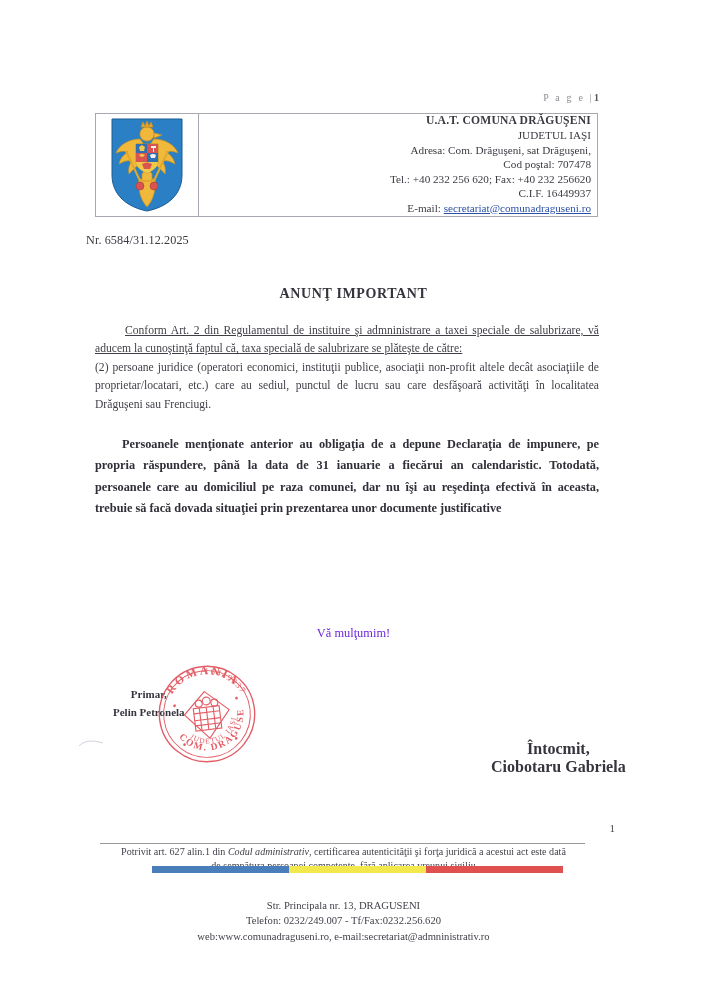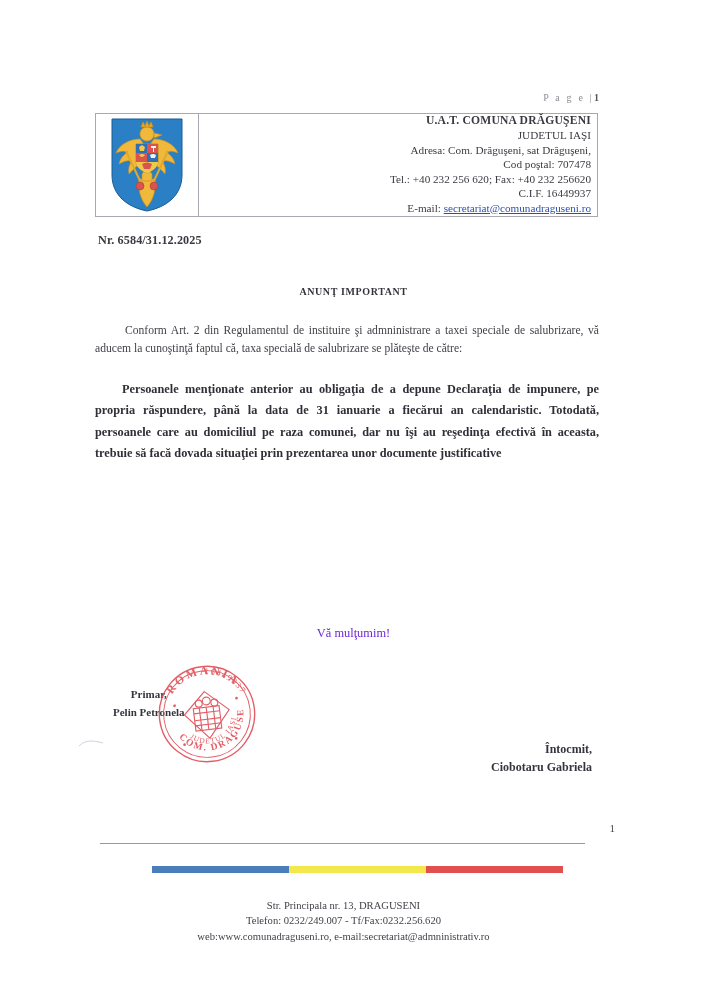--- a/index.html
+++ b/index.html
@@ -86,36 +86,36 @@
   
   .coa {
     display: block;
     width: 74px;
     height: 96px;
   }
 
   
   .doc-nr {
     position: absolute;
-    left: 98px;
+    left: 86px;
     top: 233px;
     font-size: 12.2px;
-    font-weight: bold;
+    font-weight: normal;
     color: #3a3a42;
     letter-spacing: 0.1px;
   }
 
   
   .doc-title {
     position: absolute;
     left: 0;
     right: 0;
     top: 286px;
     text-align: center;
-    font-size: 10px;
+    font-size: 14px;
     font-weight: bold;
     letter-spacing: 0.6px;
     color: #34343c;
   }
 
   
   .body-block {
     position: absolute;
     left: 95px;
     top: 322px;
@@ -124,20 +124,21 @@
   .para {
     font-size: 11.6px;
     line-height: 18.4px;
     text-align: justify;
     text-justify: inter-word;
     color: #3f3f47;
     margin: 0;
   }
   .para.indent {
     text-indent: 30px;
+    text-decoration: underline;
   }
   .para.gap-top { margin-top: 17px; }
   .para-strong {
     font-size: 12.3px;
     line-height: 21.4px;
     font-weight: bold;
     text-align: justify;
     color: #2f2f38;
     margin: 20px 0 0 0;
     text-indent: 27px;
@@ -162,25 +163,25 @@
     font-size: 11px;
     font-weight: bold;
     line-height: 18px;
     color: #35353e;
     text-align: center;
   }
   .sig-right {
     position: absolute;
     left: 491px;
     top: 740px;
-    font-size: 12px;
+    font-size: 16px;
     font-weight: bold;
     line-height: 18px;
     color: #35353e;
-    text-align: right;
+    text-align: center;
   }
 
   
   .stamp {
     position: absolute;
     left: 155px;
     top: 662px;
     width: 104px;
     height: 104px;
     opacity: 0.92;
@@ -312,20 +313,21 @@
       <div class="lh-line email"><span>E-mail: </span><span class="lh-email-link">secretariat@comunadraguseni.ro</span></div>
     </div>
   </div>
 
   <div class="doc-nr">Nr. 6584/31.12.2025</div>
 
   <div class="doc-title">ANUNŢ IMPORTANT</div>
 
   <div class="body-block">
     <p class="para indent">Conform Art. 2 din Regulamentul de instituire şi admninistrare a taxei speciale de salubrizare, vă aducem la cunoştinţă faptul că,  taxa specială de salubrizare se plăteşte de către:</p>
+    <p class="para">(2) persoane juridice (operatori economici, instituţii publice, asociaţii non-profit altele decât asociaţiile de proprietar/locatari, etc.) care au sediul, punctul de lucru sau care desfăşoară activităţi în localitatea Drăguşeni sau Frenciugi.</p>
     <p class="para-strong">Persoanele menţionate anterior au obligaţia de a depune Declaraţia de impunere, pe propria răspundere, până la data de 31 ianuarie a fiecărui an calendaristic. Totodată, persoanele care au domiciliul pe raza comunei, dar nu îşi au reşedinţa efectivă în aceasta, trebuie să facă dovada situaţiei prin prezentarea unor documente justificative</p>
   </div>
 
   <div class="thanks">Vă mulţumim!</div>
 
   <svg class="pen-stroke" viewBox="0 0 26 10">
     <path d="M1 8 C7 2 14 2 25 5" stroke="#6f7f9f" stroke-width="0.9" fill="none" opacity="0.7"></path>
   </svg>
 
   <div class="sig-left">
@@ -375,20 +377,24 @@
 
   <div class="sig-right">
     <div>Întocmit,</div>
     <div>Ciobotaru Gabriela</div>
   </div>
 
   <div class="footnote-page">1</div>
 
   <div class="footnote-rule"></div>
 
+  <div class="footnote-text">
+    <span>Potrivit art. 627 alin.1 din </span><span class="ital">Codul administrativ</span><span>, certificarea autenticităţii şi forţa juridică a acestui act este dată</span>
+    <div>de semnătura persoanei competente, fără aplicarea vreunui sigiliu</div>
+  </div>
 
   <div class="tricolor">
     <span style="background: rgb(74, 126, 187);"></span>
     <span style="background: rgb(242, 232, 76);"></span>
     <span style="background: rgb(224, 80, 79);"></span>
   </div>
 
   <div class="footer-contact">
     <div>Str. Principala nr. 13, DRAGUSENI</div>
     <div>Telefon: 0232/249.007 -   Tf/Fax:0232.256.620</div>

